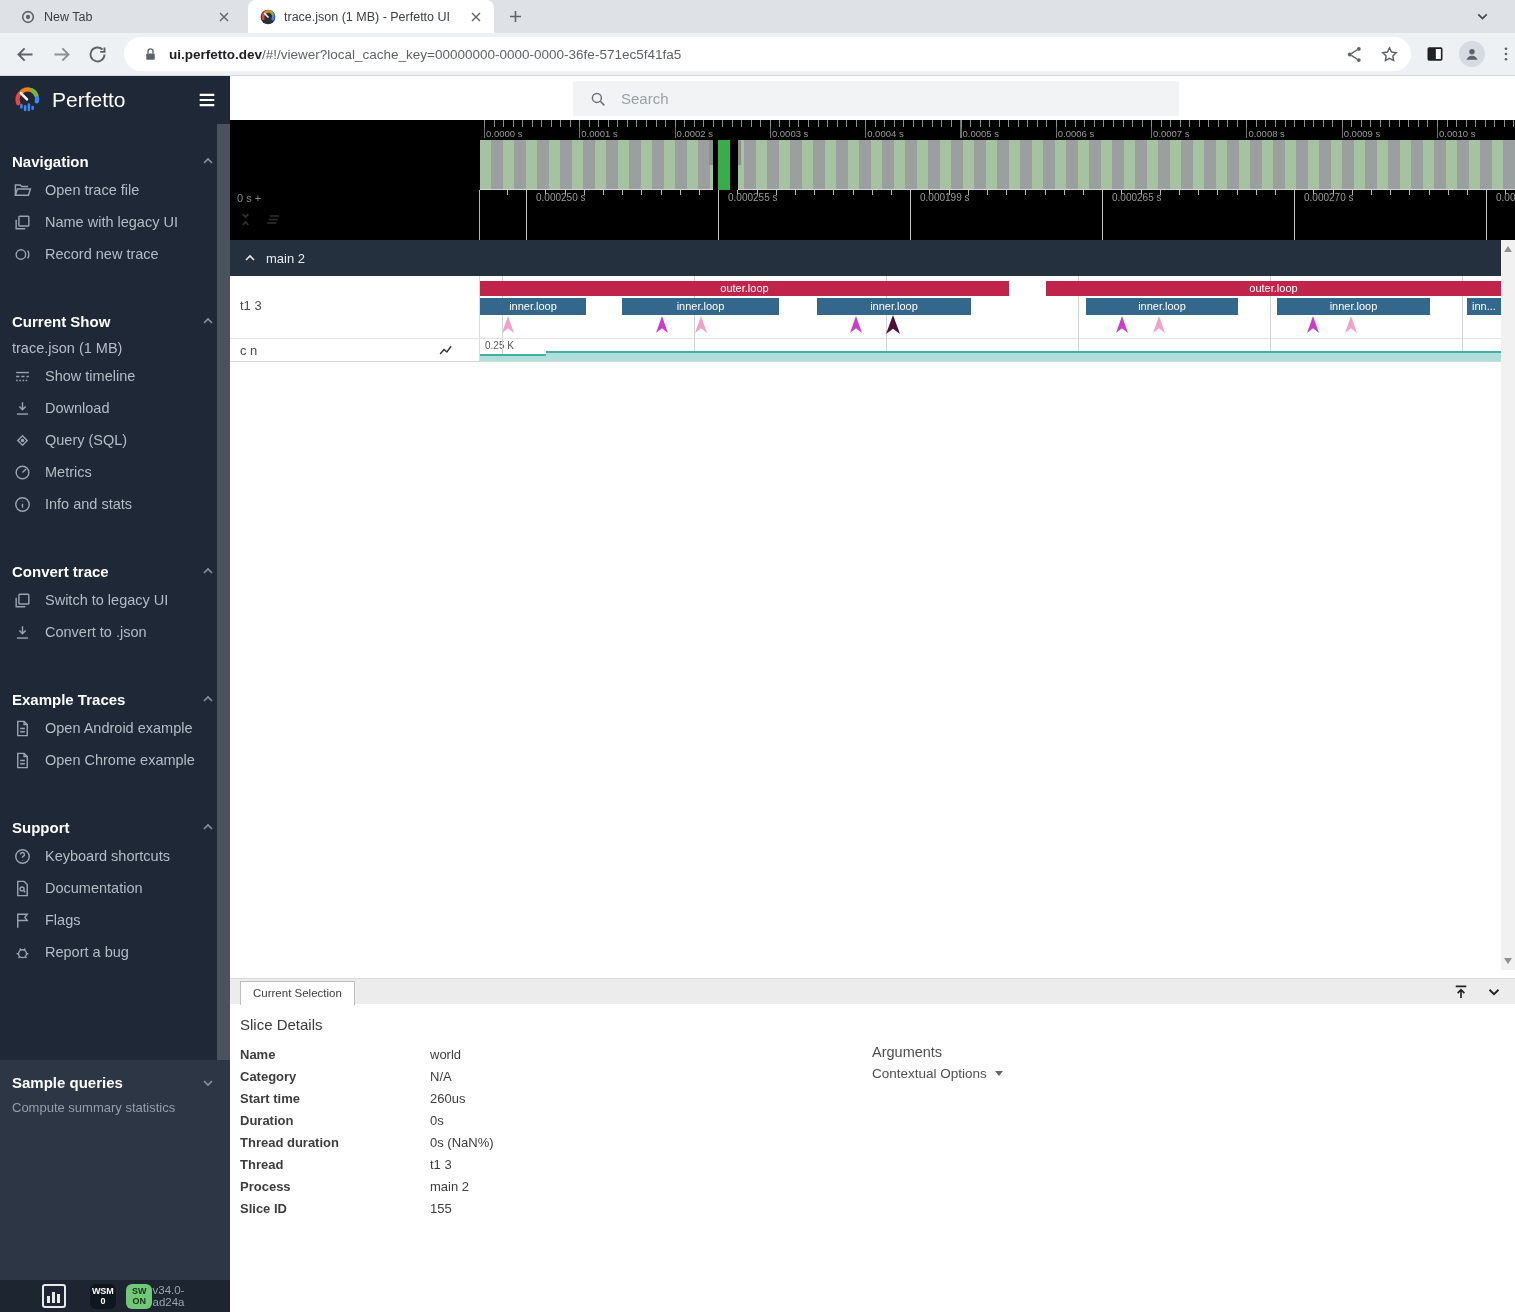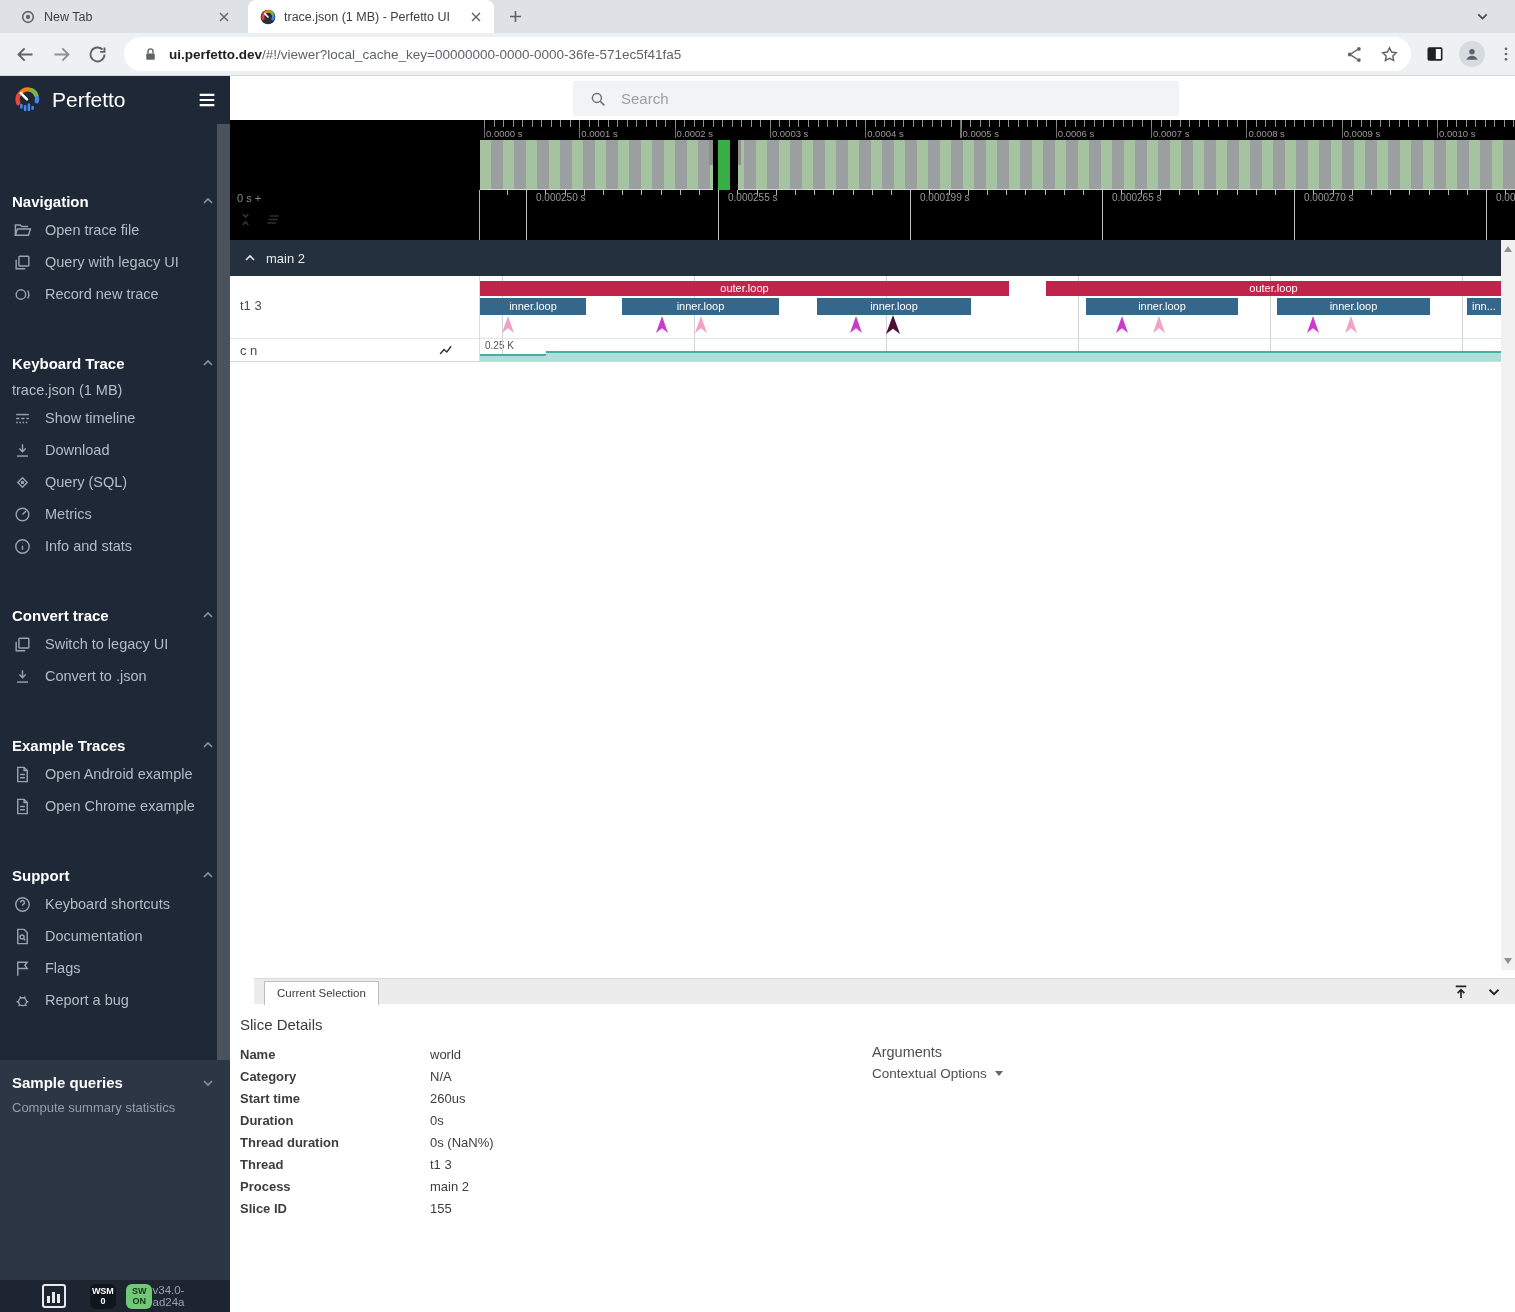--- a/index.html
+++ b/index.html
@@ -36,21 +36,21 @@
   .app { display:flex; height:1236px; }
   .sidebar { width:230px; background:#1e2836; color:#b6bdc8; display:flex; flex-direction:column; position:relative; flex:none; }
   .sb-scrollstrip { position:absolute; right:0; top:48px; bottom:252px; width:13px; background:#4a525e; }
   .sb-header { height:48px; display:flex; align-items:center; padding:0 12px; flex:none; }
   .sb-logo { width:30px; height:30px; }
   .sb-logo svg { width:30px; height:30px; display:block; }
   .sb-title { color:#fff; font-size:21px; margin-left:10px; flex:1; }
   .sb-burger { width:22px; height:22px; color:#fff; }
   .sb-burger svg { width:100%; height:100%; }
   .sb-scroll { flex:1; padding-top:24px; overflow:hidden; }
-  .sb-section { margin-bottom:38px;margin-top:40px; }
+  .sb-section { margin-bottom:38px; }
   .sb-sec-head { display:flex; align-items:center; padding:0 14px 0 12px; height:26px; }
   .sb-sec-title { color:#ffffff; font-weight:bold; font-size:15px; flex:1; }
   .sb-chev { width:16px; height:16px; color:#8a93a0; }
   .sb-chev svg { width:100%; height:100%; }
   .sb-subtitle { padding:6px 12px 4px 12px; font-size:14.5px; color:#b6bdc8; }
   .sb-item { height:32px; display:flex; align-items:center; padding-left:13px; font-size:14.5px; color:#b4bcc7; cursor:pointer; }
   .sb-item-icon { width:19px; height:19px; color:#9aa3b0; margin-right:13px; flex:none; }
   .sb-item-icon svg { width:100%; height:100%; display:block; }
   .sb-samples { height:220px; background:#2c3644; padding:14px 14px 0 12px; flex:none; }
   .sb-samples-head { display:flex; align-items:center; }
@@ -120,21 +120,21 @@
   .marker.selected { width:14px; height:19px; top:39px; }
   .cn-val { position:absolute; left:5px; top:1px; font-size:10px; color:#555; }
   .cn-seg { position:absolute; border-top-style:solid; border-top-width:2px; }
   .tracks-scrollbar { position:absolute; right:0; top:0; width:14px; height:730px; background:#f1f1f1; }
   .sbar-up, .sbar-dn { position:absolute; left:3px; width:0; height:0; border-left:4px solid transparent; border-right:4px solid transparent; }
   .sbar-up { top:6px; border-bottom:6px solid #909090; }
   .sbar-dn { bottom:6px; border-top:6px solid #909090; }
 
   .details { height:342px; background:#fff; }
   .det-spacer { height:8px; background:#fff; }
-  .det-tabbar { height:26px; background:#ececec; border-top:1px solid #d9d9d9; position:relative;margin-left:24px; }
+  .det-tabbar { height:26px; background:#ececec; border-top:1px solid #d9d9d9; position:relative; }
   .det-tab { position:absolute; left:10px; top:2px; height:24px; background:#fff; border:1px solid #bdbdbd; border-bottom:none; padding:0 12px; font-size:11.5px; line-height:23px; color:#3c3c3c; }
   .det-tab-icons { position:absolute; right:12px; top:4px; display:flex; gap:15px; color:#222; }
   .det-tab-icons span { width:18px; height:18px; display:block; }
   .det-tab-icons svg { width:100%; height:100%; }
   .det-body { position:relative; padding:12px 0 0 10px; }
   .det-heading { font-size:15px; font-weight:500; color:#3a3a3a; }
   .det-table { margin-top:10px; }
   .det-row { display:flex; height:22px; align-items:center; font-size:13px; color:#3d3d3d; }
   .det-row .dl { width:190px; font-weight:bold; flex:none; }
   .det-args { position:absolute; left:642px; top:40px; }
@@ -299,35 +299,35 @@
               </div>
               <div class="sb-item-label" style="display: inline;">Open trace file</div>
             </div>
             <div class="sb-item">
               <div class="sb-item-icon">
                 <svg viewBox="0 0 24 24" fill="none" stroke="currentColor" stroke-width="1.8">
                   <rect x="7.5" y="4" width="12.5" height="12.5" rx="1"></rect>
                   <path d="M4 8.5V20h11.5"></path>
                 </svg>
               </div>
-              <div class="sb-item-label" style="display: inline;">Query with legacy UI</div>
+              <div class="sb-item-label" style="display: inline;">Name with legacy UI</div>
             </div>
             <div class="sb-item">
               <div class="sb-item-icon">
                 <svg viewBox="0 0 24 24" fill="none" stroke="currentColor" stroke-width="1.8">
                   <circle cx="10" cy="12" r="6"></circle>
                   <path d="M18.5 7a9.5 9.5 0 0 1 0 10"></path>
                 </svg>
               </div>
               <div class="sb-item-label" style="display: inline;">Record new trace</div>
             </div>
           </div>
           <div class="sb-section">
             <div class="sb-sec-head">
-              <div class="sb-sec-title">Keyboard Trace</div>
+              <div class="sb-sec-title">Current Show</div>
               <div class="sb-chev"><svg viewBox="0 0 24 24" fill="none" stroke="currentColor" stroke-width="2.4">
                   <path d="M6 15l6-6 6 6"></path>
                 </svg></div>
             </div>
             <div class="sb-subtitle">trace.json (1 MB)</div>
             <div class="sb-item">
               <div class="sb-item-icon">
                 <svg viewBox="0 0 24 24" fill="none" stroke="currentColor" stroke-width="1.8">
                   <path d="M4 7h16"></path>
                   <path stroke-dasharray="4 2.5" d="M4 12h16"></path>

